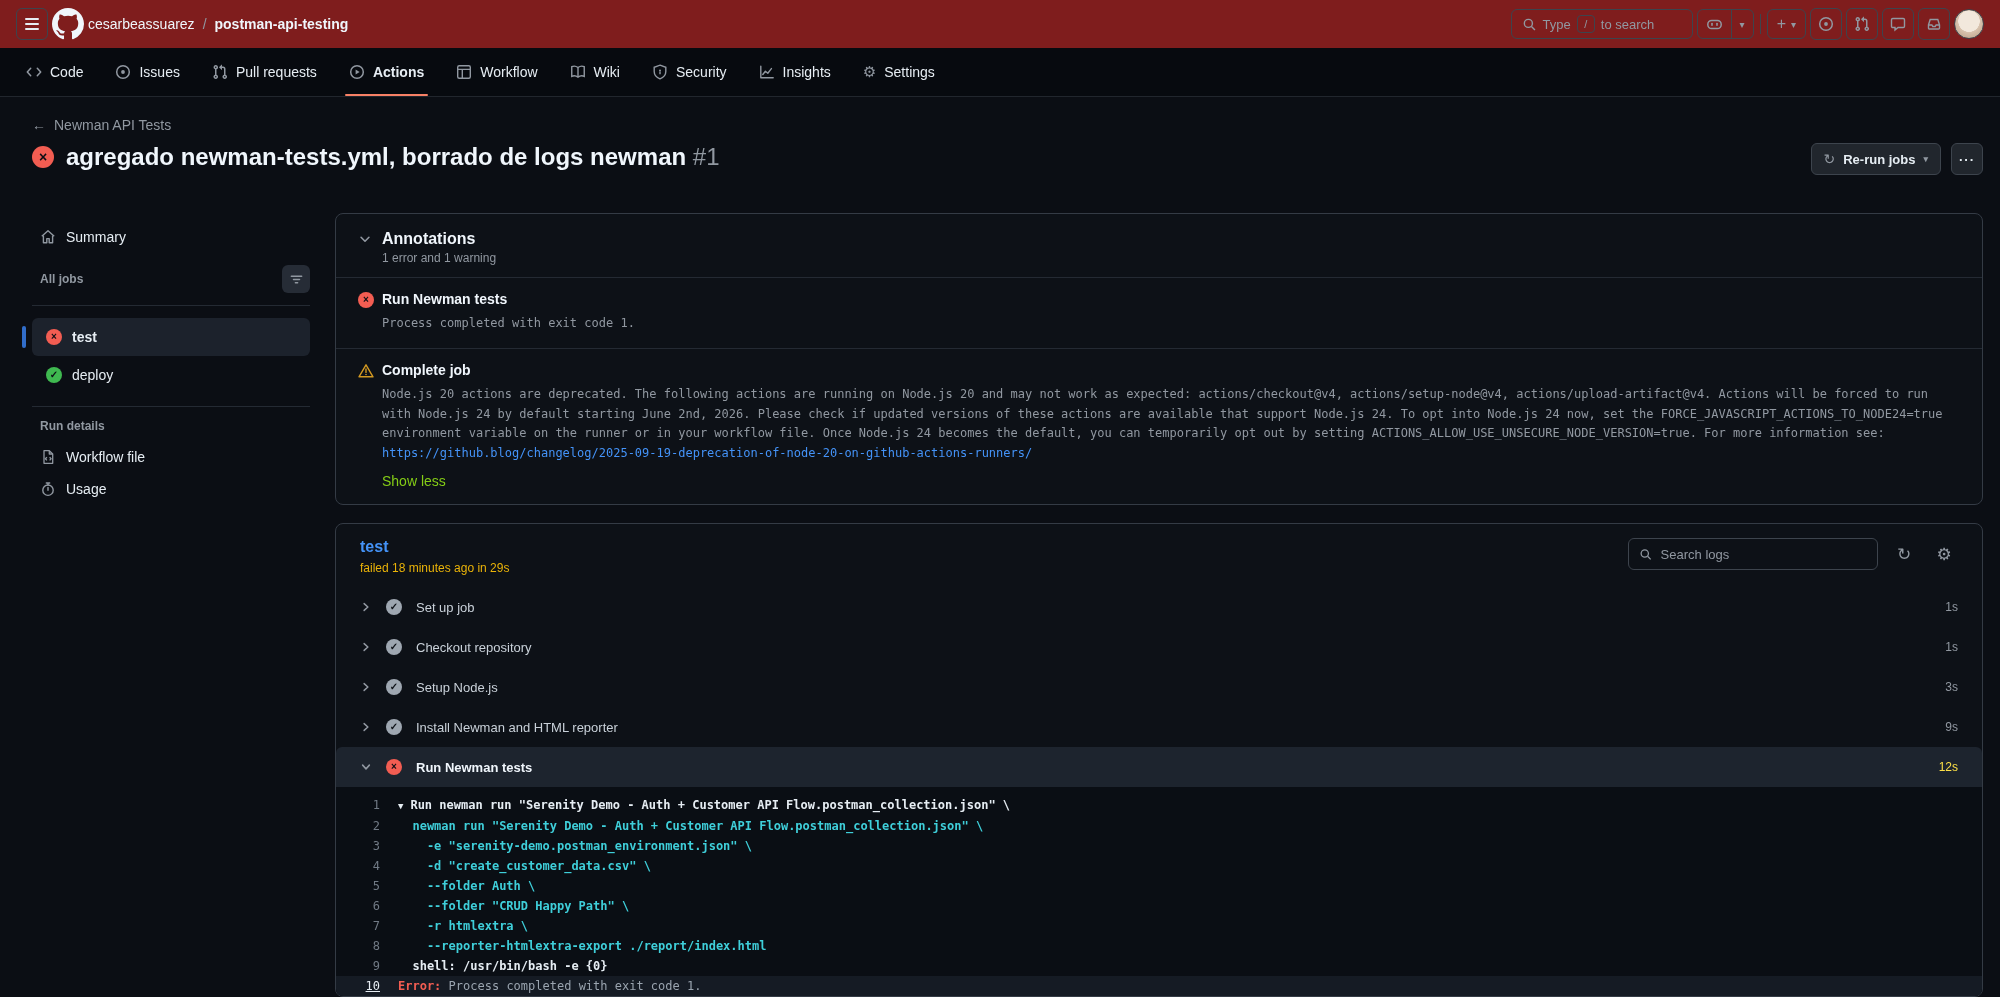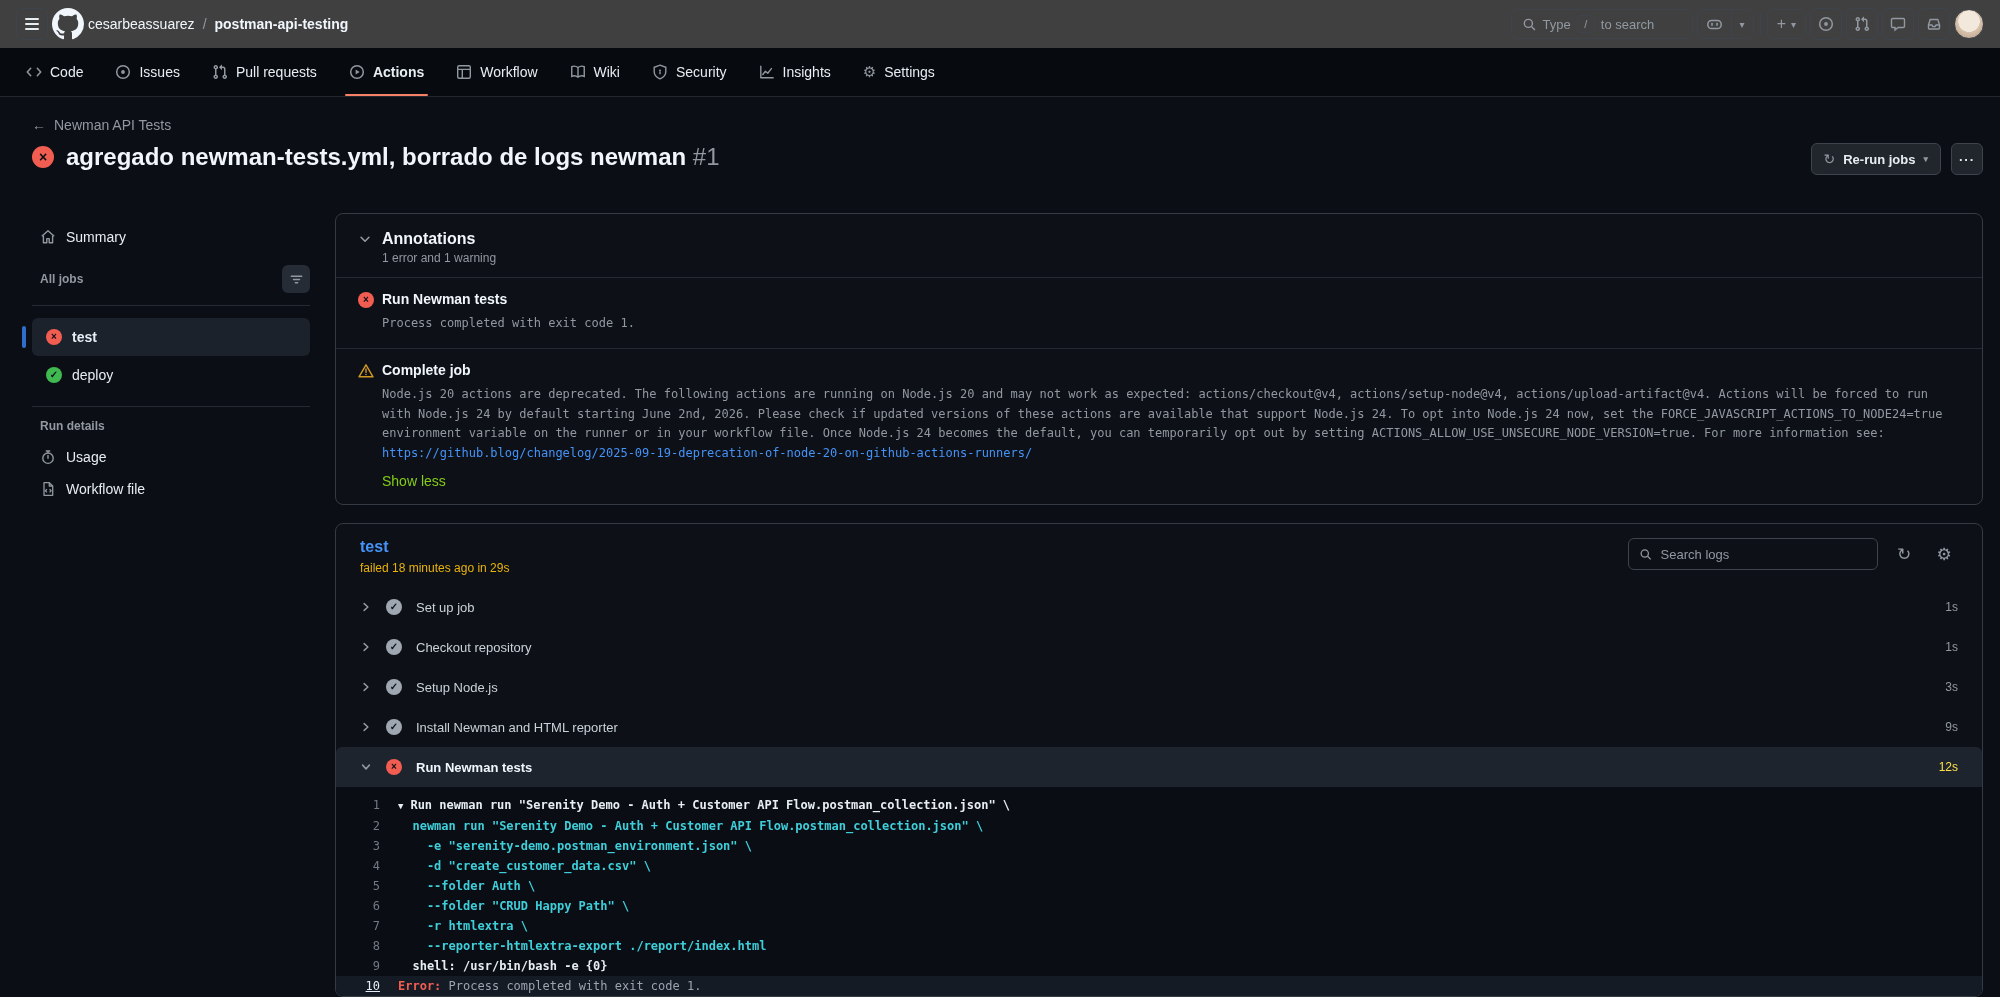--- a/index.html
+++ b/index.html
@@ -10,21 +10,21 @@
     font-family:"Liberation Sans", sans-serif;
     overflow:hidden;
     font-size:14px;
   }
   a { color:inherit; text-decoration:none; }
   .mono { font-family:"DejaVu Sans Mono", monospace; }
   svg { display:block; }
 
   
   .top-header {
-    height:48px; background:#404040; display:flex; align-items:center;
+    height:48px; background:#7f1d1d; display:flex; align-items:center;
     padding:0 16px; gap:4px;
   }
   .hamburger {
     width:32px; height:32px; border:1px solid #3d444d; border-radius:6px;
     display:flex; flex-direction:column; justify-content:center; align-items:center; gap:3px;
     background:transparent; cursor:pointer;
   }
   .hamburger span { width:14px; height:2px; background:#e6edf3; border-radius:1px; }
   .gh-logo { width:32px; height:32px; color:#f0f6fc; }
   .breadcrumb { display:flex; align-items:center; gap:8px; font-size:14px; }
@@ -395,33 +395,33 @@
           <a class="job-row">
             <span class="ci success sm">✓</span>
             <span>deploy</span>
           </a>
         </div>
 
         <hr class="side-hr">
 
         <div class="group-label">Run details</div>
         <a class="side-item">
-          <svg class="s-ic" width="16" height="16" viewBox="0 0 16 16" fill="none" stroke="currentColor" stroke-width="1.4" stroke-linecap="round">
-              <circle cx="8" cy="9.2" r="5.2"></circle>
-              <path d="M8 9.2V6.4M8 4V2.3M6.3 2h3.4"></path>
-            </svg>
-          <span>Usage</span>
-        </a>
-        <a class="side-item">
           <svg class="s-ic" width="16" height="16" viewBox="0 0 16 16" fill="none" stroke="currentColor" stroke-width="1.3" stroke-linejoin="round">
               <path d="M4 1.7h5.3L12.7 5v9.3H4Z"></path>
               <path d="M9.3 1.7V5h3.4"></path>
               <path d="m6.9 8.2-1.5 1.6 1.5 1.6M9.6 8.2l1.5 1.6-1.5 1.6"></path>
             </svg>
           <span>Workflow file</span>
+        </a>
+        <a class="side-item">
+          <svg class="s-ic" width="16" height="16" viewBox="0 0 16 16" fill="none" stroke="currentColor" stroke-width="1.4" stroke-linecap="round">
+              <circle cx="8" cy="9.2" r="5.2"></circle>
+              <path d="M8 9.2V6.4M8 4V2.3M6.3 2h3.4"></path>
+            </svg>
+          <span>Usage</span>
         </a>
       </aside>
 
       <section class="main-col">
 
         <div class="panel">
           <div class="ann-header">
             <div class="ann-title-row">
               <svg width="14" height="14" viewBox="0 0 16 16" fill="none" stroke="#9198a1" stroke-width="1.8" stroke-linecap="round" stroke-linejoin="round">
                   <path d="m3.5 6 4.5 4.5L12.5 6"></path>

